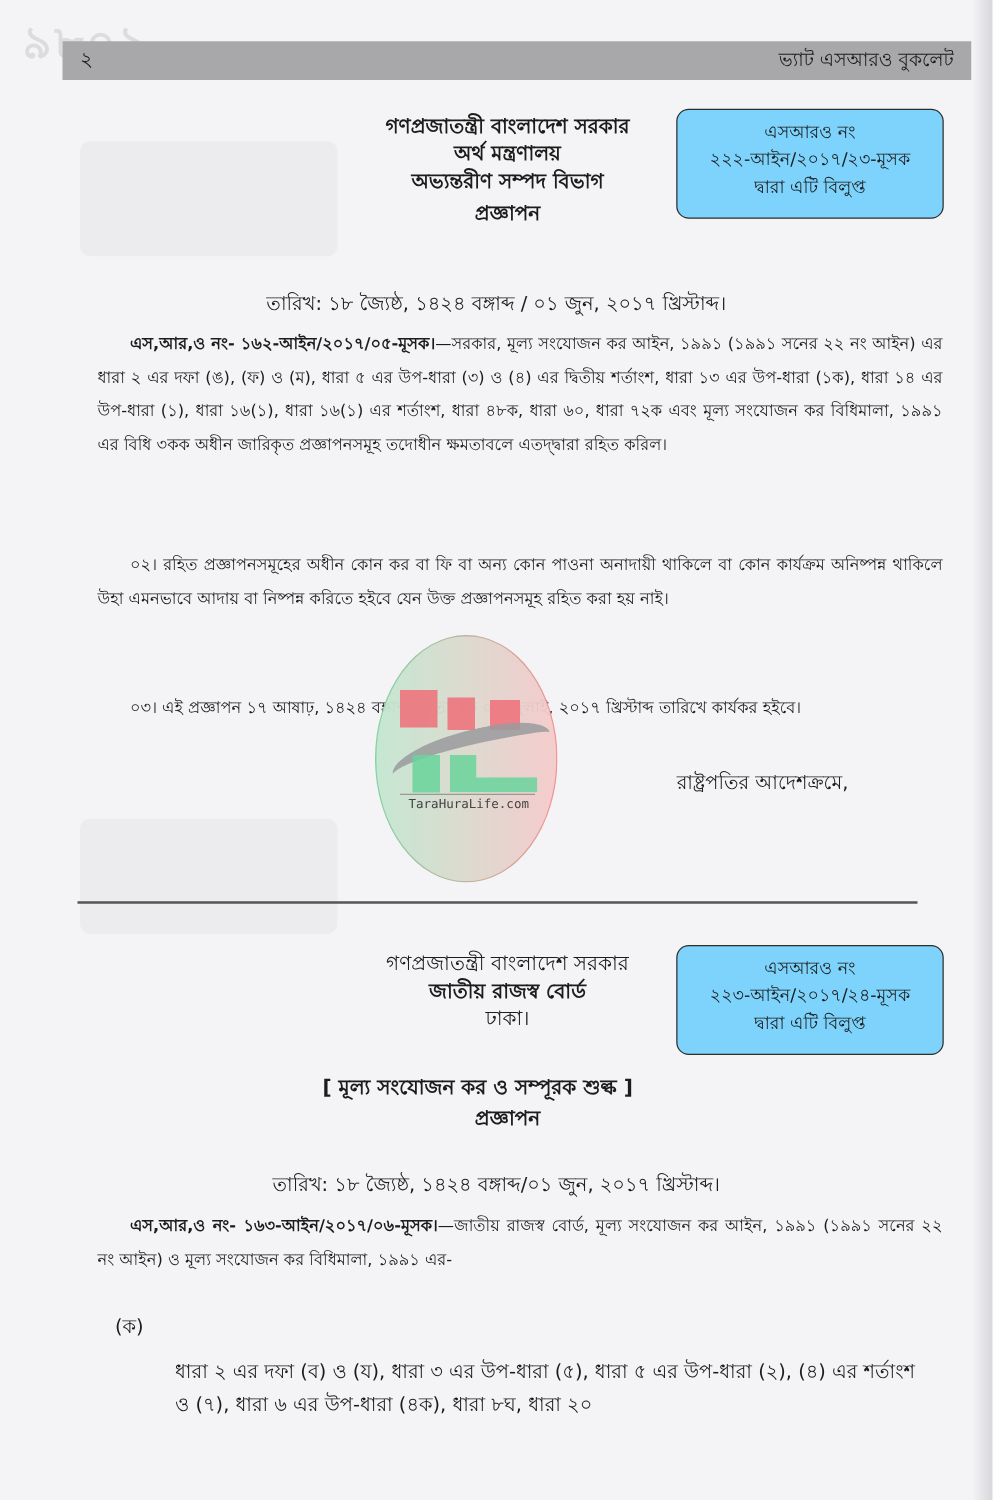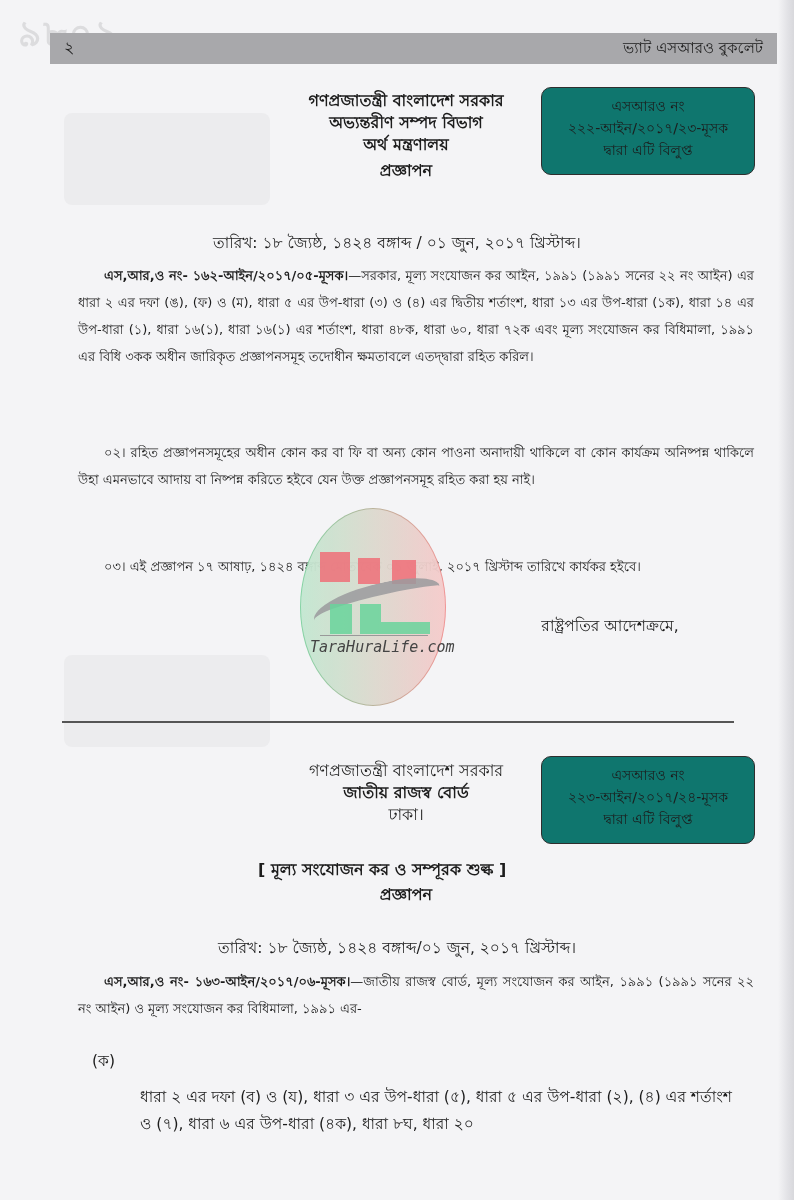--- a/index.html
+++ b/index.html
@@ -32,21 +32,21 @@
   .header-bar .title { font-size: 15px; color: #1c1c1c; }
 
   .center-head {
     position: absolute; text-align: center;
     font-size: 16px; line-height: 22px;
   }
   .center-head .bold { font-weight: bold; }
 
   .sro-box {
     position: absolute; width: 214px; height: 88px;
-    background: #0f766e; border: 1.5px solid #2e2e2e; border-radius: 10px;
+    background: #7dd3fc; border: 1.5px solid #2e2e2e; border-radius: 10px;
     text-align: center; font-size: 14px; line-height: 22px;
     padding-top: 7px; box-sizing: border-box; color: #1c1c1c;
   }
 
   .date-line {
     position: absolute; width: 794px; left: 0; text-align: center;
     font-size: 15.5px;
   }
   .para {
     position: absolute; left: 78px; width: 676px;
@@ -103,41 +103,41 @@
   }
   .wm-green2 {
     position: absolute; left: 330px; top: 604px; width: 22px; height: 30px;
     background: #69d39b; opacity: 0.85;
   }
   .wm-line {
     position: absolute; left: 320px; top: 635px; width: 108px; height: 1px; background: #999;
   }
   .wm-text {
     position: absolute; left: 310px; top: 638px; width: 130px; text-align: center;
-    font-family: "DejaVu Sans Mono", monospace; font-size: 15px; color: #444; font-style: italic;
+    font-family: "DejaVu Sans Mono", monospace; font-size: 10px; color: #444;
   }
 </style>
 </head>
 <body>
 
 <div class="page-edge"></div>
 <div class="ghost-number">৯৮০৯</div>
 
 <div class="ghost-block" style="left:64px; top:113px; width:206px; height:92px;"></div>
 <div class="ghost-block" style="left:64px; top:655px; width:206px; height:92px;"></div>
 
 <div class="header-bar">
   <span class="pg">২</span>
   <span class="title">ভ্যাট এসআরও বুকলেট</span>
 </div>
 
 <div class="center-head" style="left:256px; top:90px; width:300px;">
   <div class="bold">গণপ্রজাতন্ত্রী বাংলাদেশ সরকার</div>
+  <div class="bold">অর্থ মন্ত্রণালয়</div>
   <div class="bold">অভ্যন্তরীণ সম্পদ বিভাগ</div>
-  <div class="bold">অর্থ মন্ত্রণালয়</div>
   <div class="bold" style="margin-top:4px;">প্রজ্ঞাপন</div>
 </div>
 
 <div class="sro-box" style="left:541px; top:87px;">
   <div>এসআরও নং</div>
   <div>২২২-আইন/২০১৭/২৩-মূসক</div>
   <div>দ্বারা এটি বিলুপ্ত</div>
 </div>
 
 <div class="date-line" style="top:231px;">তারিখ:  ১৮ জ্যৈষ্ঠ, ১৪২৪ বঙ্গাব্দ / ০১ জুন, ২০১৭ খ্রিস্টাব্দ।</div>

